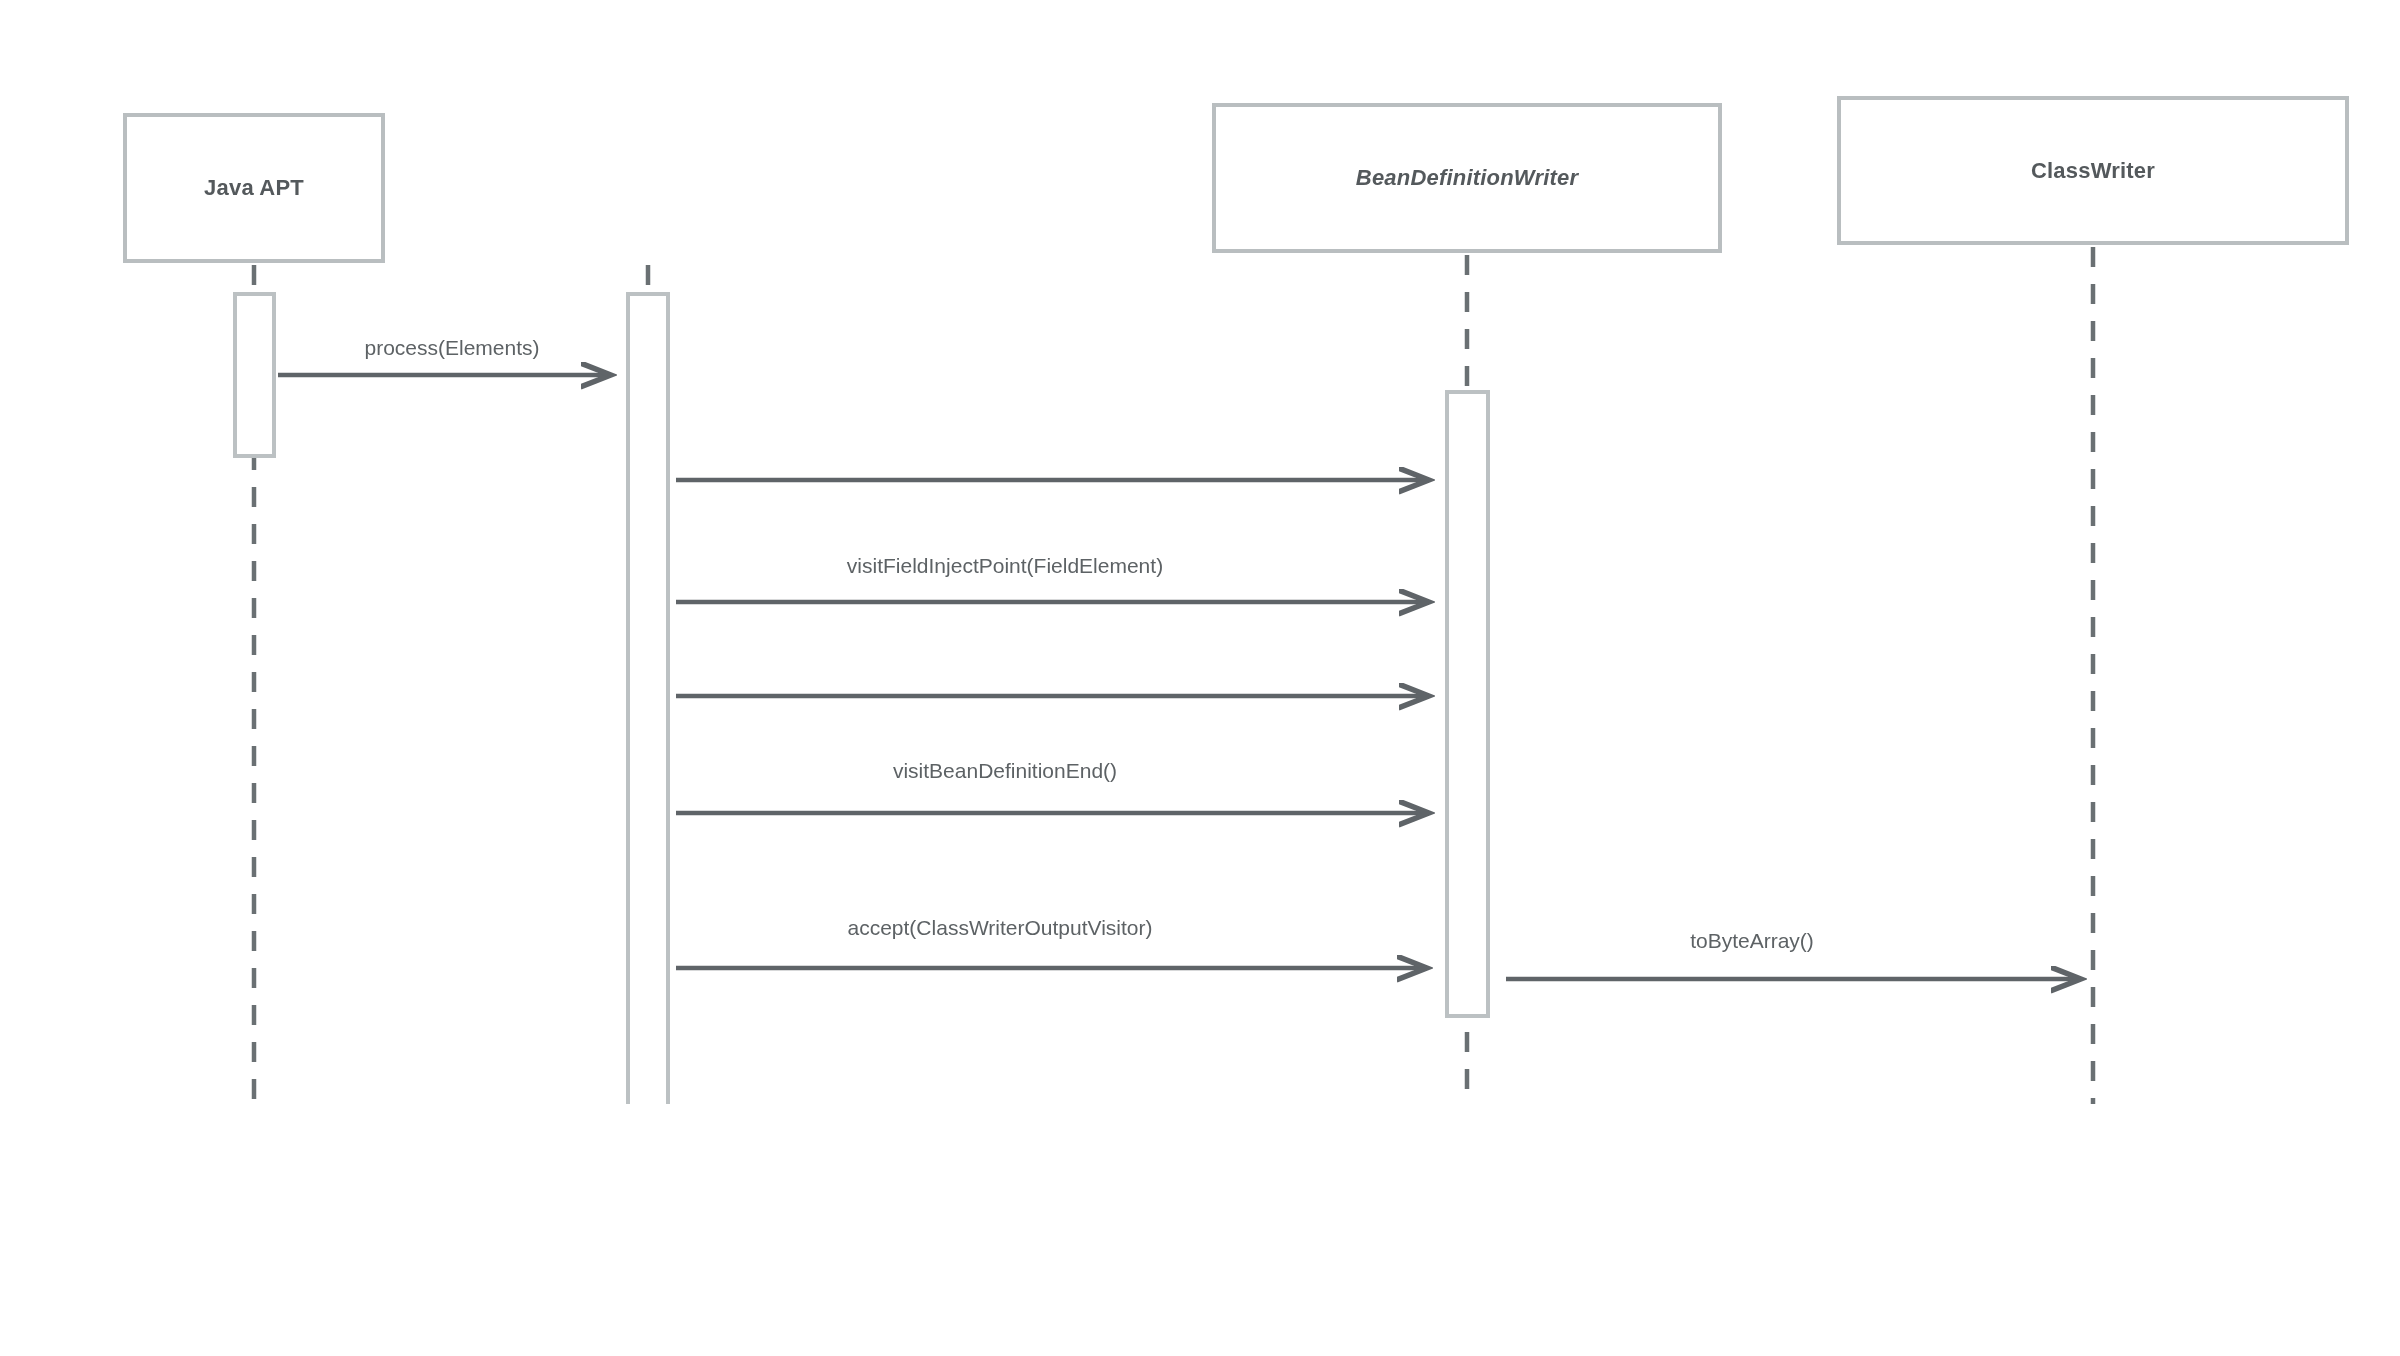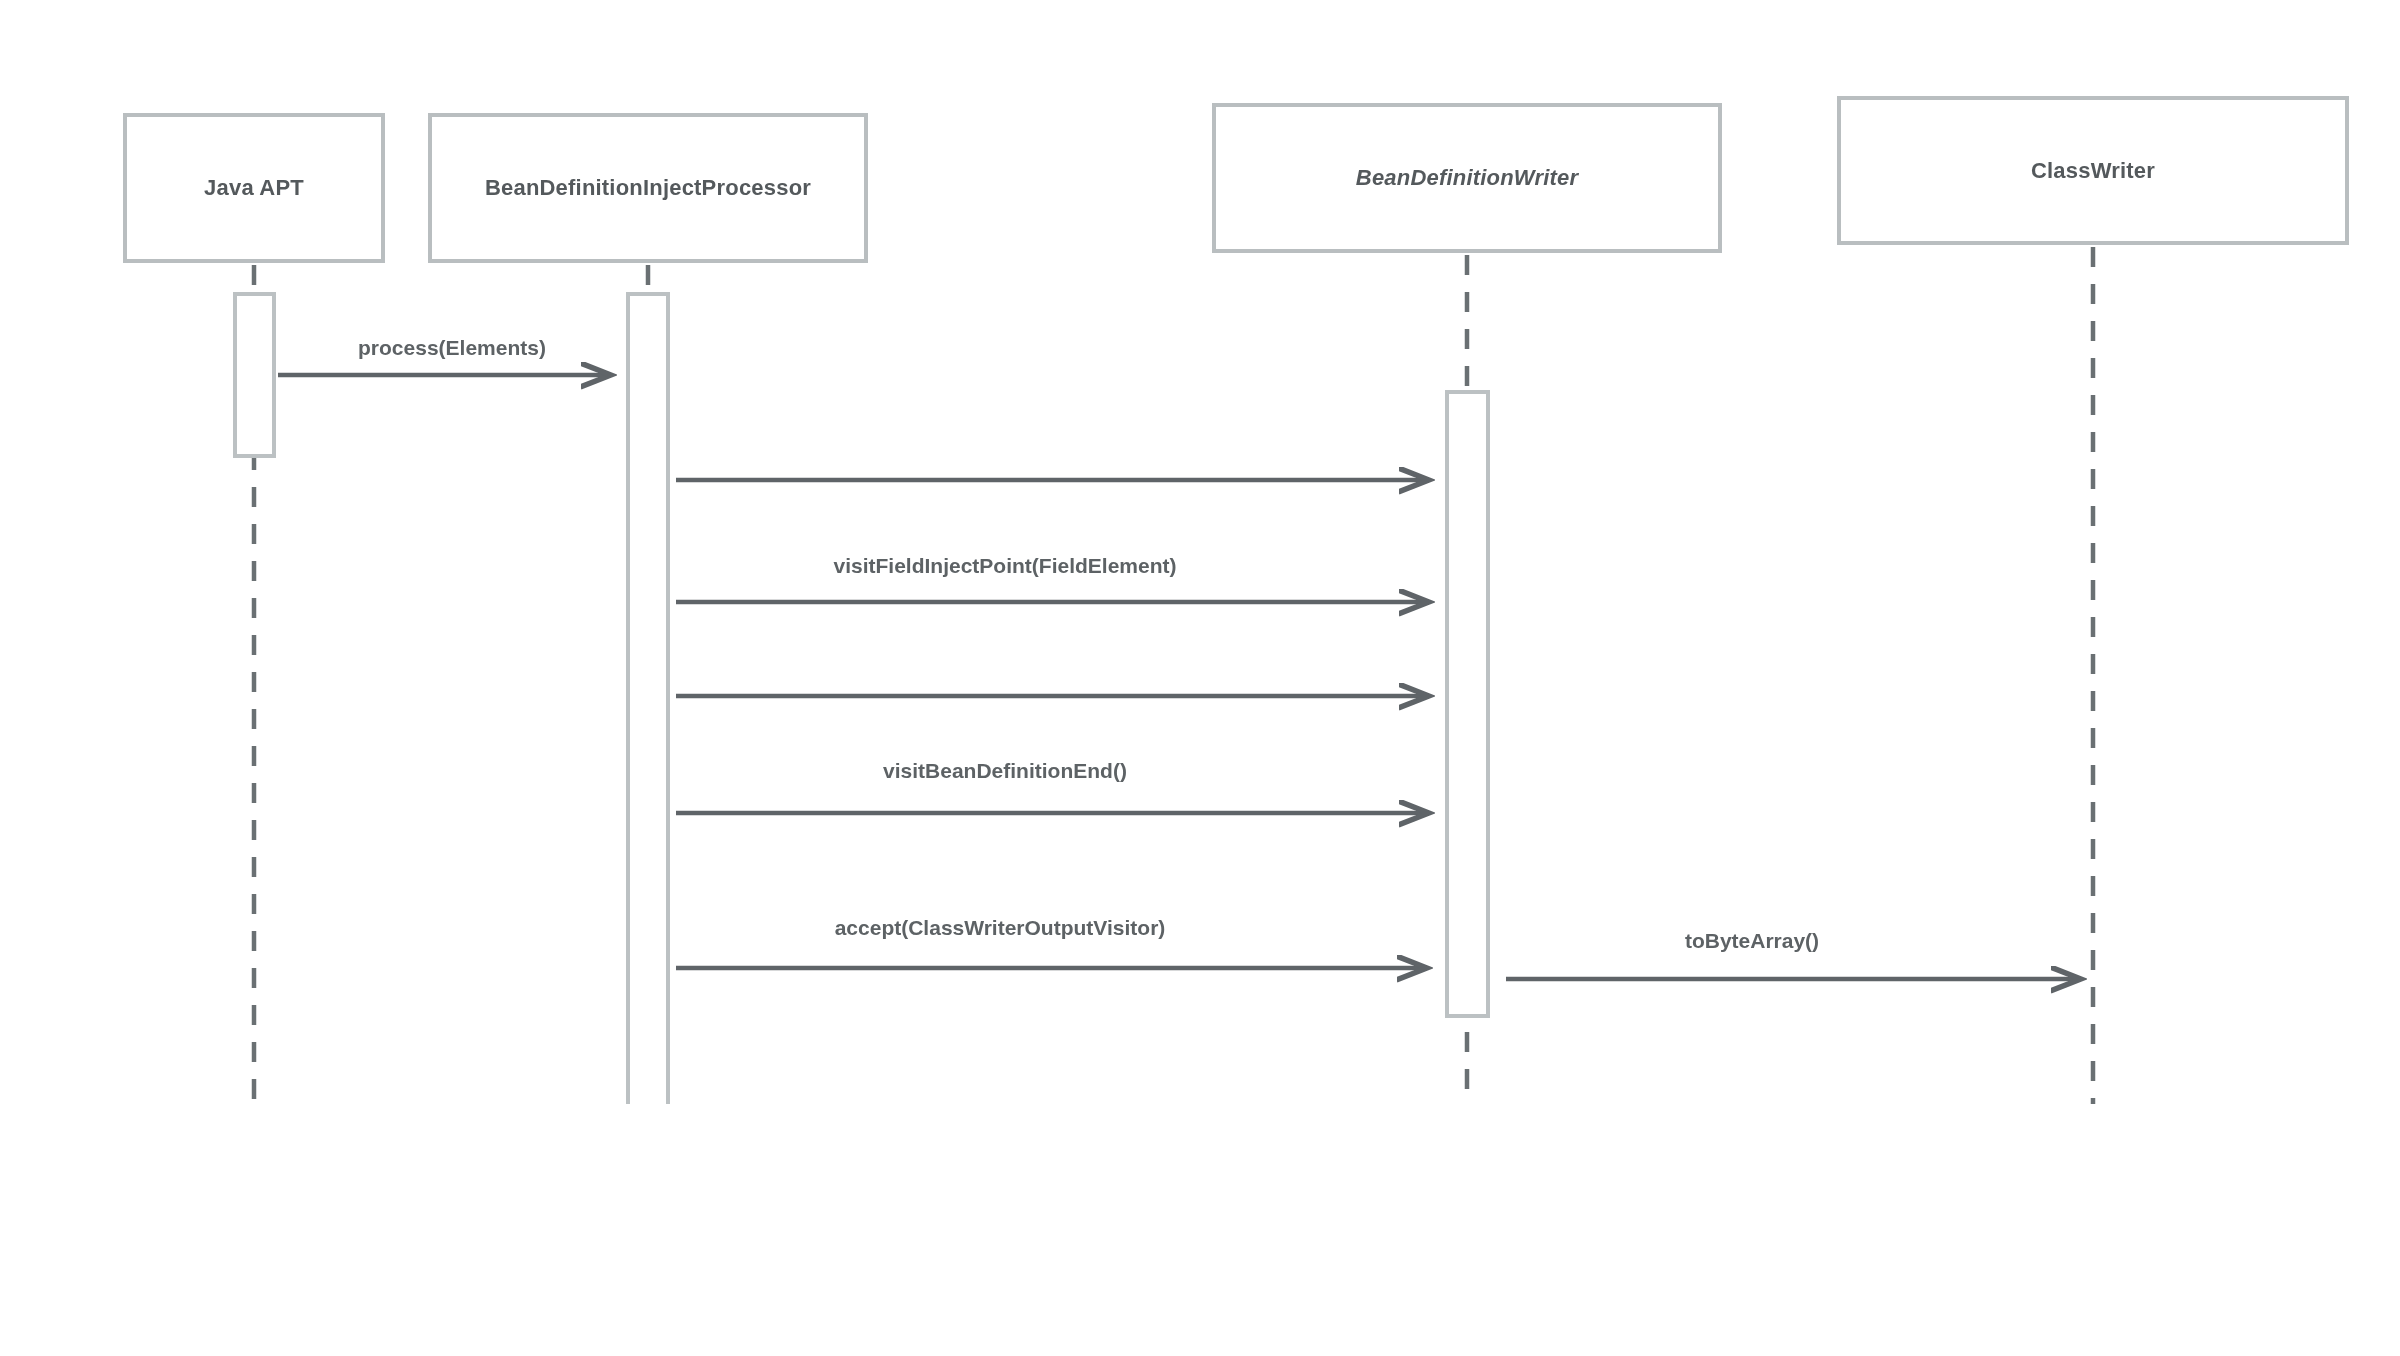--- a/index.html
+++ b/index.html
@@ -31,21 +31,21 @@
   .p1 { left: 123px; top: 113px; width: 262px; height: 150px; }
   .p2 { left: 428px; top: 113px; width: 440px; height: 150px; }
   .p3 { left: 1212px; top: 103px; width: 510px; height: 150px; font-style: italic; }
   .p4 { left: 1837px; top:  96px; width: 512px; height: 149px; }
   .msg-label {
     position: absolute;
     height: 28px;
     line-height: 28px;
     text-align: center;
     font-size: 21px;
-    font-weight: 700;
+    font-weight: 400;
     color: #5d6265;
     white-space: nowrap;
   }
   .m1 { left:  252px; top: 334px; width: 400px; }
   .m2 { left:  700px; top: 424px; width: 600px; }
   .m3 { left:  705px; top: 552px; width: 600px; }
   .m4 { left:  705px; top: 642px; width: 600px; }
   .m5 { left:  705px; top: 757px; width: 600px; }
   .m6 { left:  700px; top: 914px; width: 600px; }
   .m7 { left: 1552px; top: 927px; width: 400px; }
@@ -76,23 +76,20 @@
     <line x1="676" y1="602" x2="1428" y2="602" stroke="#5f6468" stroke-width="4.5" marker-end="url(#arrowhead)"></line>
     <line x1="676" y1="696" x2="1428" y2="696" stroke="#5f6468" stroke-width="4.5" marker-end="url(#arrowhead)"></line>
     <line x1="676" y1="813" x2="1428" y2="813" stroke="#5f6468" stroke-width="4.5" marker-end="url(#arrowhead)"></line>
     <line x1="676" y1="968" x2="1426" y2="968" stroke="#5f6468" stroke-width="4.5" marker-end="url(#arrowhead)"></line>
     <line x1="1506" y1="979" x2="2080" y2="979" stroke="#5f6468" stroke-width="4.5" marker-end="url(#arrowhead)"></line>
   </svg>
 
   <div class="participant p1">
     <span class="pname">Java APT</span>
   </div>
-  <div class="participant p2">
-    <span class="pname">BeanDefinitionInjectProcessor</span>
-  </div>
   <div class="participant p3">
     <span class="pname">BeanDefinitionWriter</span>
   </div>
   <div class="participant p4">
     <span class="pname">ClassWriter</span>
   </div>
 
   <div class="msg-label m1">process(Elements)</div>
   <div class="msg-label m3">visitFieldInjectPoint(FieldElement)</div>
   <div class="msg-label m6">accept(ClassWriterOutputVisitor)</div>

